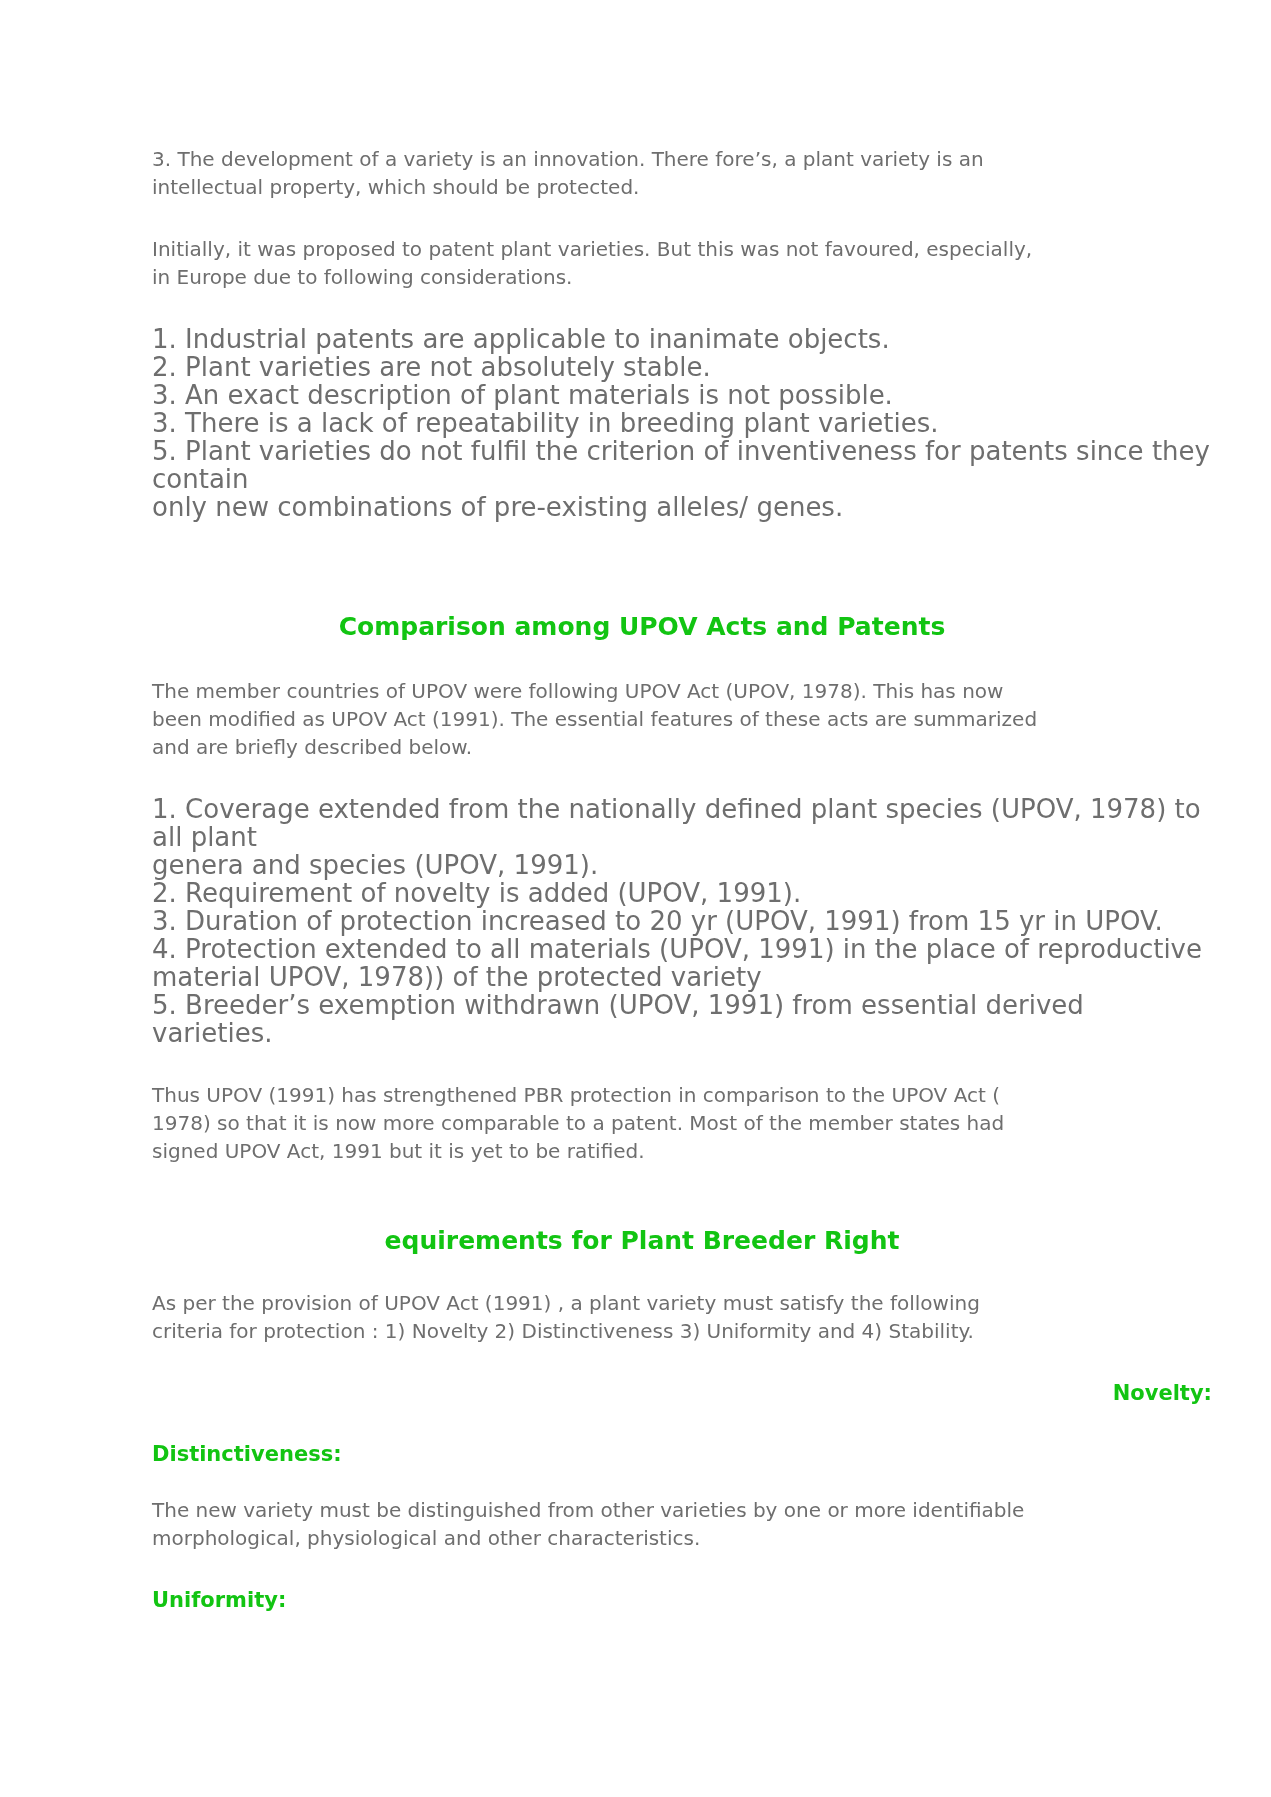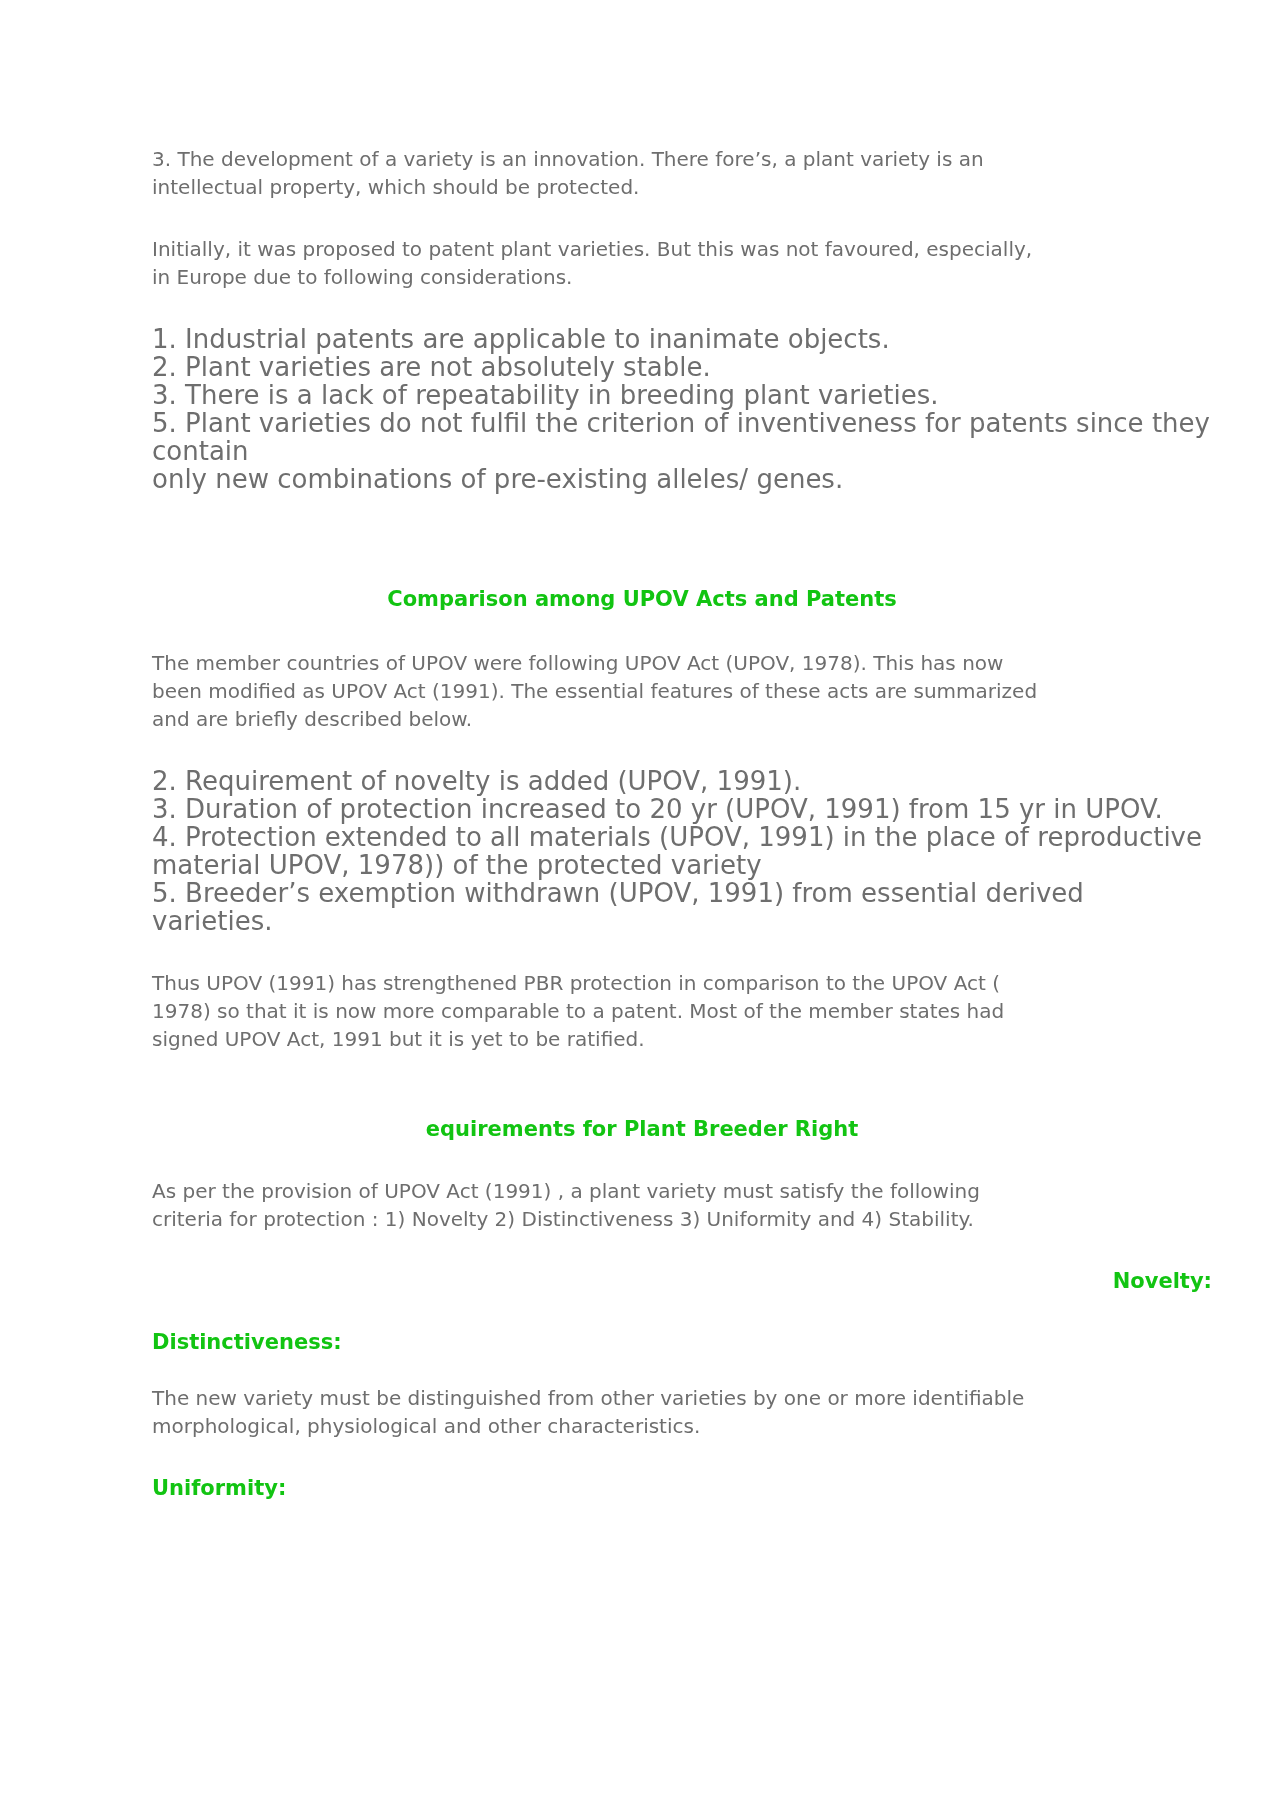--- a/index.html
+++ b/index.html
@@ -30,21 +30,21 @@
   .num-list {
     margin: 0 0 34px 0;
   }
   .num-item {
     font-size: 26px;
     line-height: 28px;
     color: #6e6e6e;
     white-space: pre-line;
   }
   .h-main {
-    font-size: 21px;
+    font-size: 25px;
     line-height: 36px;
     font-weight: bold;
     color: #12c412;
     text-align: center;
     margin: 88px 80px 32px 0;
   }
   .h-main.h-req {
     margin-top: 58px;
     margin-bottom: 30px;
   }
@@ -70,32 +70,35 @@
 
   <div class="para">3. The development of a variety is an innovation. There fore’s, a plant variety is an
 intellectual property, which should be protected.</div>
 
   <div class="para">Initially, it was proposed to patent plant varieties. But this was not favoured, especially,
 in Europe due to following considerations.</div>
 
   <div class="num-list">
     <div class="num-item">1. Industrial patents are applicable to inanimate objects.</div>
     <div class="num-item">2. Plant varieties are not absolutely stable.</div>
+    <div class="num-item">3. An exact description of plant materials is not possible.</div>
     <div class="num-item">3. There is a lack of repeatability in breeding plant varieties.</div>
     <div class="num-item">5. Plant varieties do not fulfil the criterion of inventiveness for patents since they contain
 only new combinations of pre-existing alleles/ genes.</div>
   </div>
 
   <div class="h-main">Comparison among UPOV Acts and Patents</div>
 
   <div class="para">The member countries of UPOV were following UPOV Act (UPOV, 1978). This has now
 been modified as UPOV Act (1991). The essential features of these acts are summarized
 and are briefly described below.</div>
 
   <div class="num-list">
+    <div class="num-item">1. Coverage extended from the nationally defined plant species (UPOV, 1978) to all plant
+genera and species (UPOV, 1991).</div>
     <div class="num-item">2. Requirement of novelty is added (UPOV, 1991).</div>
     <div class="num-item">3. Duration of protection increased to 20 yr (UPOV, 1991) from 15 yr in UPOV.</div>
     <div class="num-item">4. Protection extended to all materials (UPOV, 1991) in the place of reproductive
 material UPOV, 1978)) of the protected variety</div>
     <div class="num-item">5. Breeder’s exemption withdrawn (UPOV, 1991) from essential derived varieties.</div>
   </div>
 
   <div class="para">Thus UPOV (1991) has strengthened PBR protection in comparison to the UPOV Act (
 1978) so that it is now more comparable to a patent. Most of the member states had
 signed UPOV Act, 1991 but it is yet to be ratified.</div>

